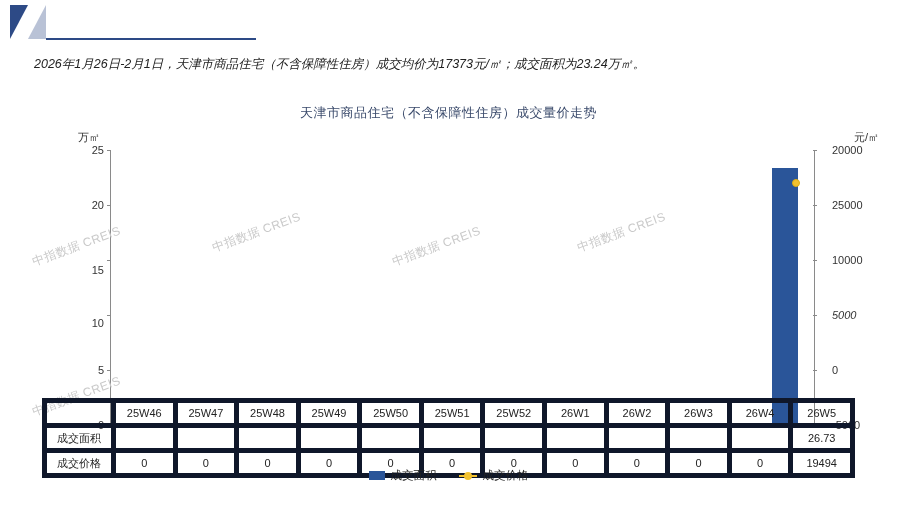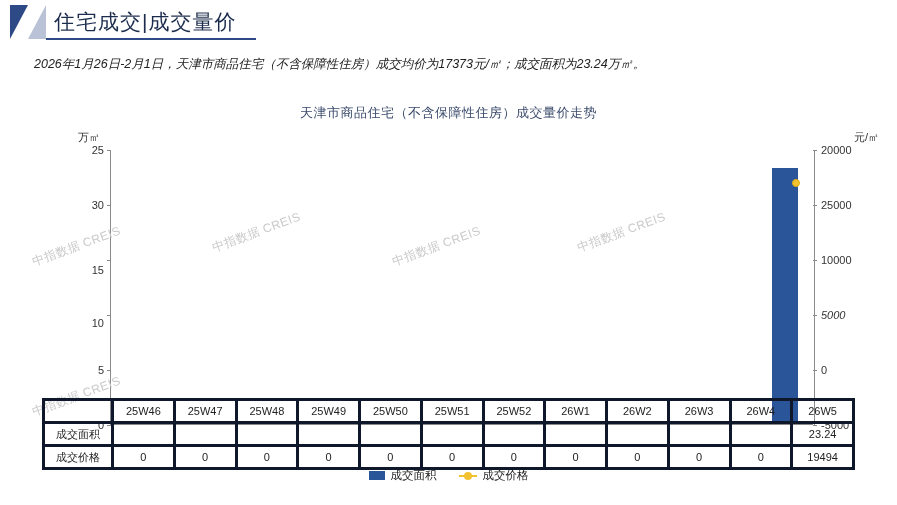--- a/index.html
+++ b/index.html
@@ -121,21 +121,21 @@
     box-sizing: border-box;
     padding-left: 28px;
   }
   .tick-left, .tick-right {
     position: absolute;
     font-size: 11px;
     color: #333;
     white-space: nowrap;
   }
   .tick-left { right: 100%; margin-right: 7px; transform: translateY(-50%); }
-  .tick-right { left: 100%; margin-left: 8px; transform: translateY(-50%); }
+  .tick-right { left: 100%; margin-left: 19px; transform: translateY(-50%); }
   .tick-mark-l {
     position: absolute;
     right: 100%;
     width: 4px;
     height: 1px;
     background: #8a8a8a;
   }
   .tick-mark-r {
     position: absolute;
     left: 100%;
@@ -184,21 +184,21 @@
     position: absolute;
     left: 42px;
     top: 398px;
     width: 813px;
     border-collapse: collapse;
     font-size: 11px;
     color: #222;
     table-layout: fixed;
   }
   .data-table td, .data-table th {
-    border: 3px solid #0f172a;
+    border: 5px solid #0f172a;
     height: 20px;
     text-align: center;
     font-weight: normal;
     padding: 0;
     overflow: hidden;
     white-space: nowrap;
   }
   .data-table col.label-col { width: 69px; }
   .row-label { text-align: center; }
 
@@ -233,39 +233,38 @@
   }
 </style>
 </head>
 <body>
 
 <div class="header">
   <div class="header-mark">
     <span class="tri-a"></span>
     <span class="tri-b"></span>
   </div>
-  <div class="header-title">住宅成交|成交量价</div>
   <div class="header-rule"></div>
 </div>
 
 <div class="summary">2026年1月26日-2月1日，天津市商品住宅（不含保障性住房）成交均价为17373元/㎡；成交面积为23.24万㎡。</div>
 
 <div class="chart-title">天津市商品住宅（不含保障性住房）成交量价走势</div>
 
 <div class="chart-wrap">
   <div class="axis-unit-left">万㎡</div>
   <div class="axis-unit-right">元/㎡</div>
 
   <div class="plot">
     <div class="right-axis-line"></div>
 
     <div class="tick-mark-l" style="top:0px;"></div>
     <div class="tick-left" style="top:0px;">25</div>
     <div class="tick-mark-l" style="top:55px;"></div>
-    <div class="tick-left" style="top:55px;">30</div>
+    <div class="tick-left" style="top:55px;">20</div>
     <div class="tick-mark-l" style="top:110px;"></div>
     <div class="tick-left" style="top:120px;">15</div>
     <div class="tick-mark-l" style="top:165px;"></div>
     <div class="tick-left" style="top:173px;">10</div>
     <div class="tick-mark-l" style="top:220px;"></div>
     <div class="tick-left" style="top:220px;">5</div>
     <div class="tick-mark-l" style="top:275px;"></div>
     <div class="tick-left" style="top:275px;">0</div>
 
     <div class="tick-mark-r" style="top:0px;"></div>
@@ -320,21 +319,21 @@
       <td></td>
       <td></td>
       <td></td>
       <td></td>
       <td></td>
       <td></td>
       <td></td>
       <td></td>
       <td></td>
       <td></td>
-      <td>23.24</td>
+      <td>26.73</td>
     </tr>
     <tr>
       <td class="row-label">成交价格</td>
       <td>0</td>
       <td>0</td>
       <td>0</td>
       <td>0</td>
       <td>0</td>
       <td>0</td>
       <td>0</td>

